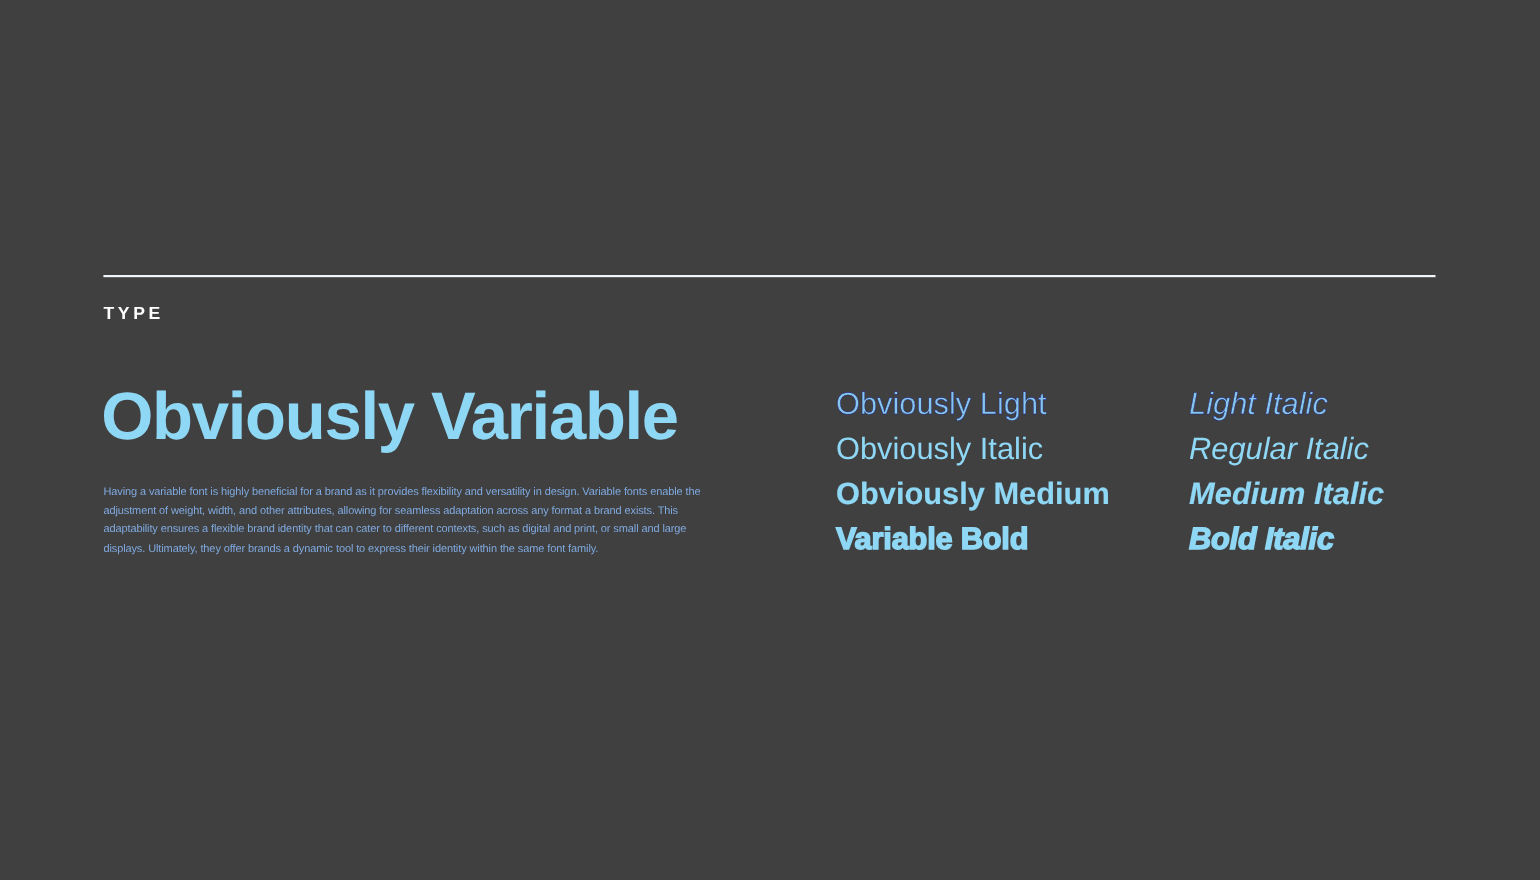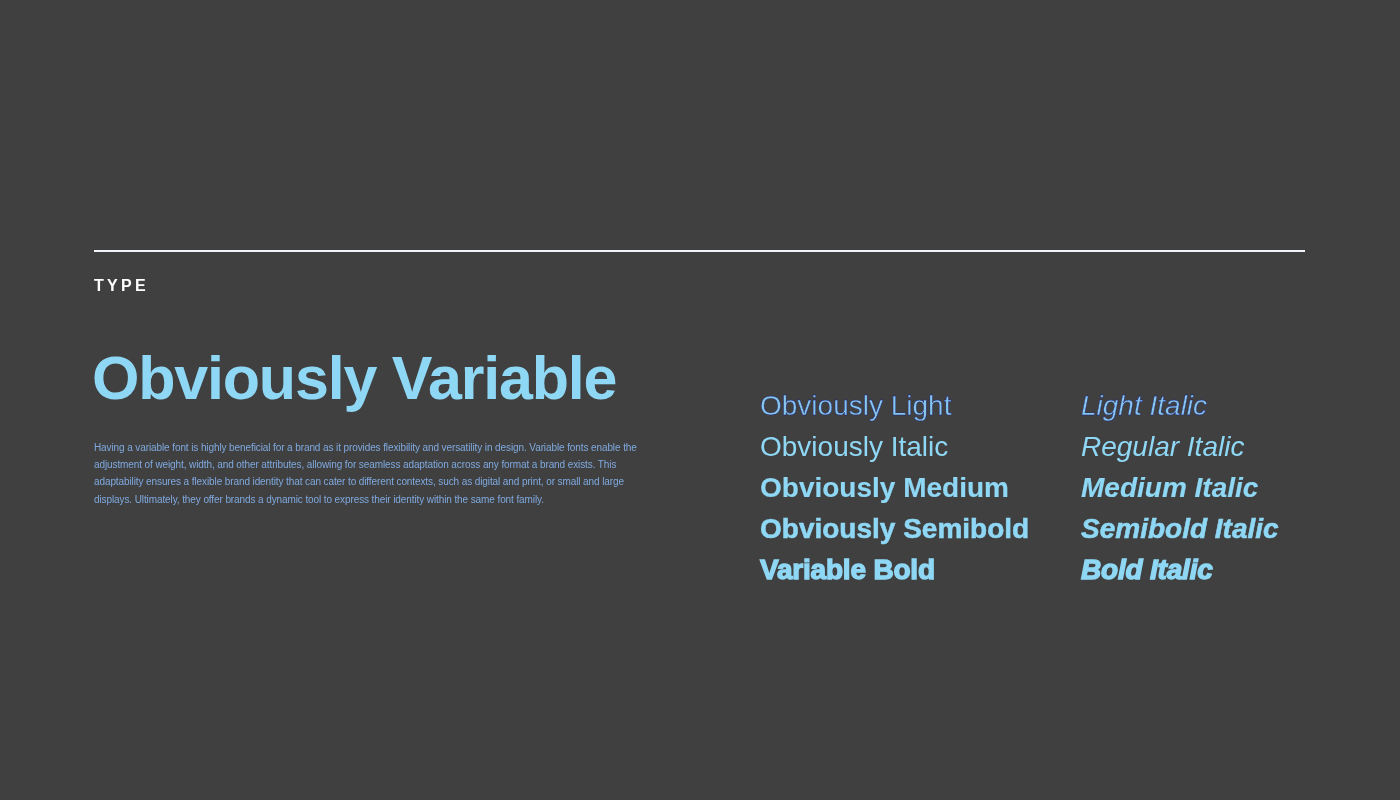--- a/index.html
+++ b/index.html
@@ -81,21 +81,20 @@
     height: 41px;
   }
   .specimen-upright,
   .specimen-italic {
     position: absolute;
     top: 0;
     font-size: 28px;
     color: #8FD8F5;
     line-height: 34px;
     white-space: nowrap;
-    margin-top: 39px;
   }
   .specimen-upright { left: 0; }
   .specimen-italic  { left: 321px; font-style: italic; }
 
   
   .w-light {
     font-weight: 400;
     color: #86C6EA;
     -webkit-text-stroke: 0.35px #17188D;
   }
@@ -139,24 +138,20 @@
     <div class="specimen-row">
       <span class="specimen-upright w-regular">Obviously Italic</span>
       <span class="specimen-italic w-regular">Regular Italic</span>
     </div>
 
     <div class="specimen-row">
       <span class="specimen-upright w-medium">Obviously Medium</span>
       <span class="specimen-italic w-medium">Medium Italic</span>
     </div>
 
-    <div class="specimen-row">
-      <span class="specimen-upright w-semibold">Obviously Semibold</span>
-      <span class="specimen-italic w-semibold">Semibold Italic</span>
-    </div>
 
     <div class="specimen-row">
       <span class="specimen-upright w-bold">Variable Bold</span>
       <span class="specimen-italic w-bold">Bold Italic</span>
     </div>
 
   </div>
 
 </div>
 

